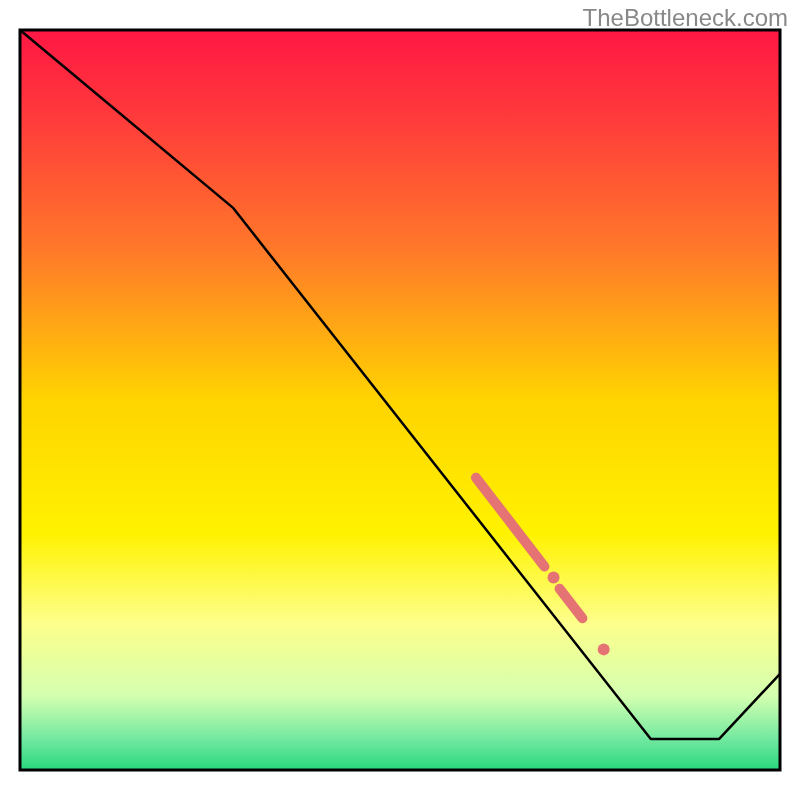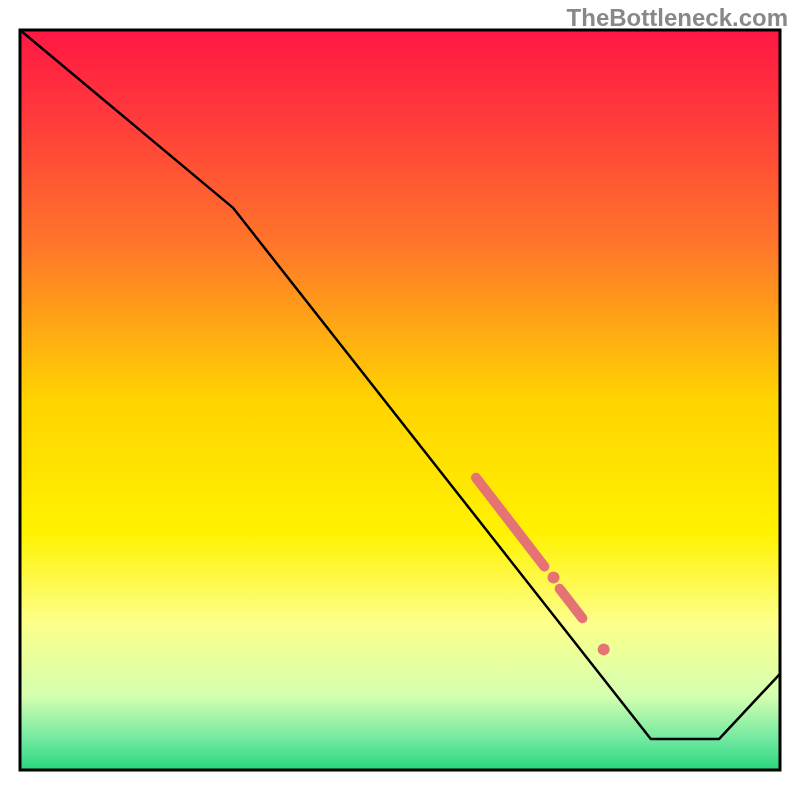--- a/index.html
+++ b/index.html
@@ -13,21 +13,21 @@
   .chart-container {
     width: 800px;
     height: 800px;
     position: relative;
   }
   .watermark {
     position: absolute;
     top: 4px;
     right: 12px;
     font-size: 24px;
-    font-weight: bold;
+    font-weight: normal;
     color: #888888;
     z-index: 10;
   }
   svg {
     display: block;
   }
 </style>
 </head>
 <body>
 

